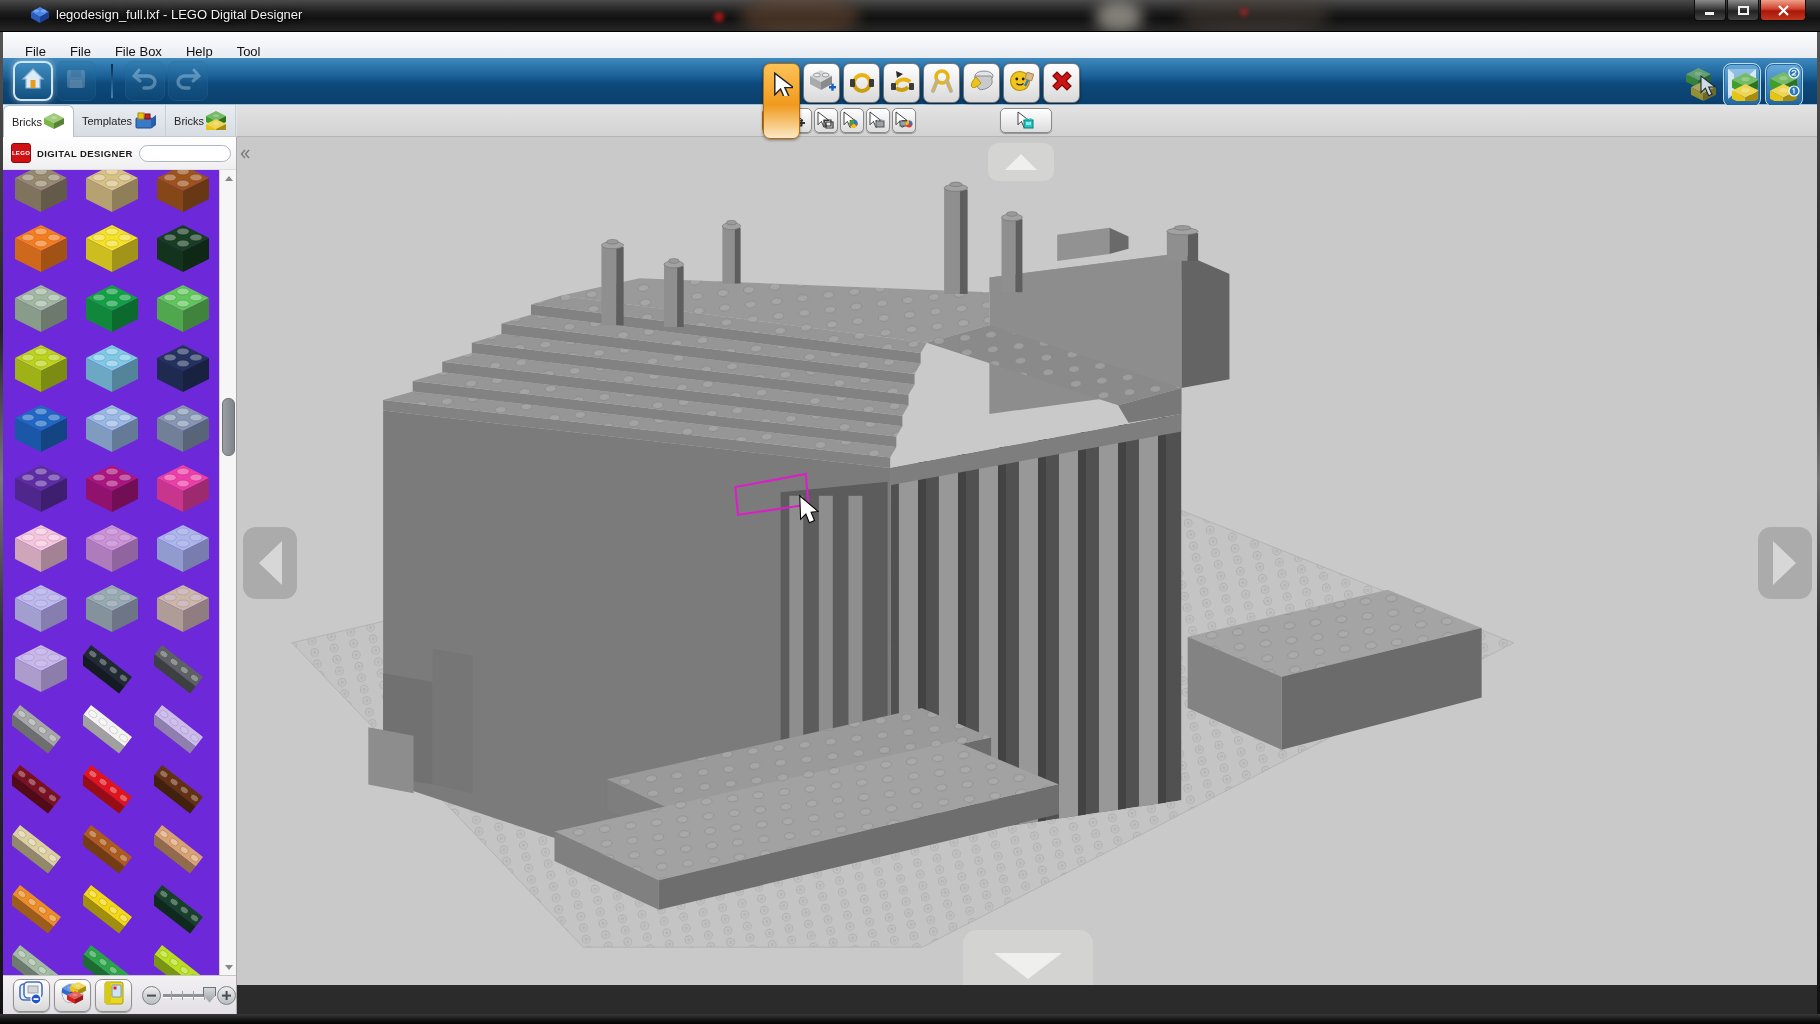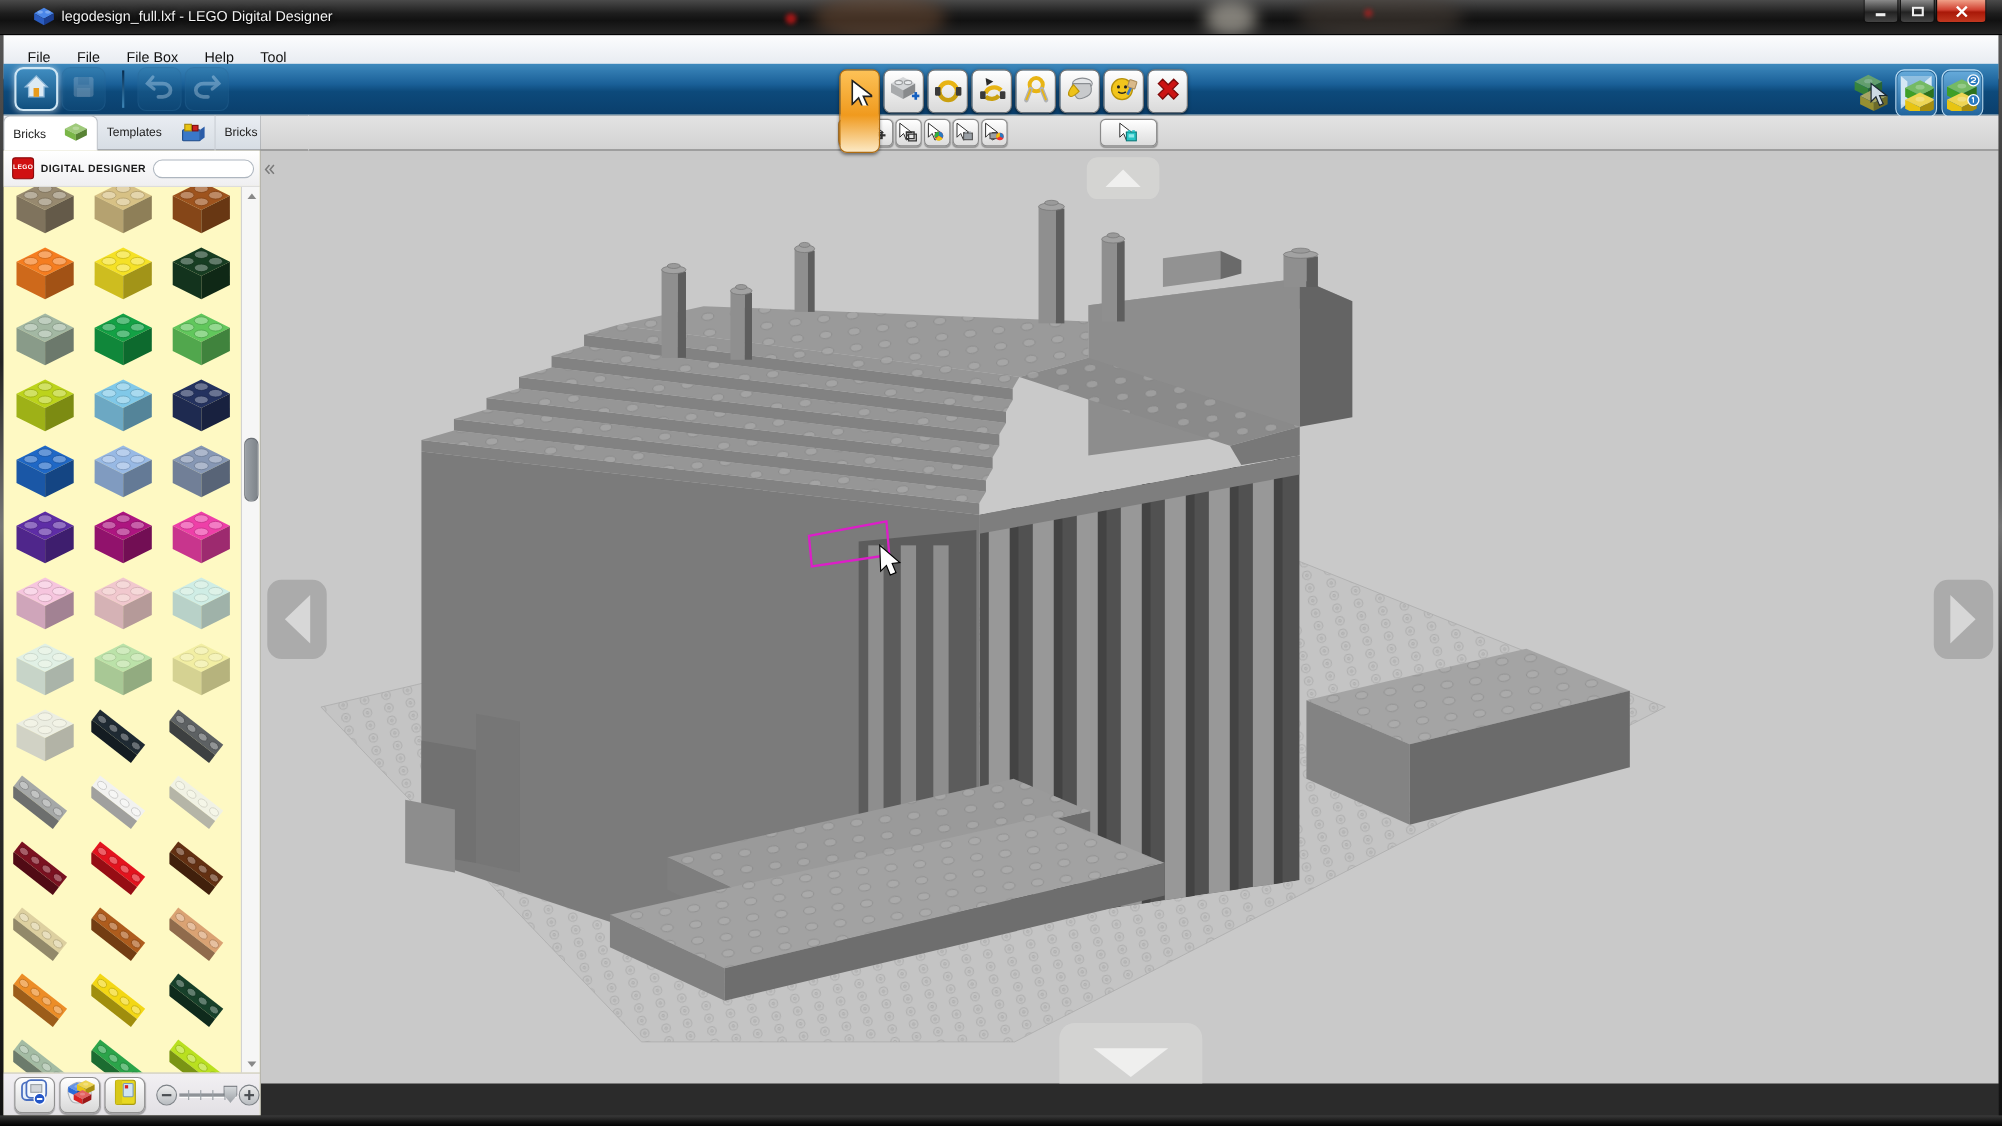--- a/index.html
+++ b/index.html
@@ -52,35 +52,35 @@
     border-color:#b06c10; z-index:30; }
   .modes { position:absolute; right:14px; top:5px; display:flex; align-items:center; }
   .mode-plain { width:38px; height:42px; opacity:.8; display:flex; align-items:center; justify-content:center; }
   .mode-btn { width:38px; height:44px; margin-left:4px; border-radius:8px;
     border:1px solid #bcdcf2; background:linear-gradient(#66abdb,#1f639c);
     box-shadow:inset 0 0 0 1px #2a6898; display:flex; align-items:center; justify-content:center; }
 
   
   .tabsrow { position:absolute; left:3px; top:105px; width:234px; height:32px;
     background:linear-gradient(#e9edf2,#d7dde4); border-bottom:1px solid #c4c8cd; display:flex; }
-  .tab { height:32px; padding:0 8px; display:flex; align-items:center; gap:16px;
+  .tab { height:32px; padding:0 8px; display:flex; align-items:center; gap:1px;
     font-size:11px; color:#222; border-right:1px solid #c9ced4; }
   .tab.active { background:#fff; border-radius:6px 6px 0 0; border:1px solid #b9bec4; border-bottom:none; }
   .substrip { position:absolute; left:237px; right:3px; top:105px; height:32px;
     background:linear-gradient(#e3e3e3,#d2d2d2); border-bottom:1px solid #b5b5b5; }
   .subtools { position:absolute; left:525px; top:3px; display:flex; align-items:center; }
   .sub-btn { width:24px; height:25px; border:1px solid #8a8a8a; border-radius:5px;
     background:linear-gradient(#fff,#dcdcdc); margin-right:2px;
     display:flex; align-items:center; justify-content:center; box-shadow:0 1px 1px rgba(0,0,0,.3); }
   .sub-btn.active { background:linear-gradient(#fdc257,#ef9414); border-color:#b06c10; }
   .sub-btn.wide { width:52px; margin-left:82px; }
 
   
   .panel { position:absolute; left:3px; top:137px; width:234px; bottom:10px;
-    background:#fef9c3; border-right:1px solid #a9a9a9; }
+    background:#6d28d9; border-right:1px solid #a9a9a9; }
   .panel-header { position:absolute; left:0; top:0; width:100%; height:33px;
     background:linear-gradient(#ffffff,#efeff1); border-bottom:1px solid #ddd;
     display:flex; align-items:center; padding:0 8px; gap:6px; }
   .lego-logo { width:20px; height:20px; background:#d01012; border:1px solid #8d0a0c;
     border-radius:3px; color:#fff; font-size:6px; font-weight:bold;
     display:flex; align-items:center; justify-content:center; letter-spacing:.3px; }
   .logo-text { font-size:9.5px; font-weight:bold; color:#1a1a1a; letter-spacing:.4px; white-space:nowrap; }
   .search-input { margin-left:auto; width:92px; height:17px; border:1px solid #aeb6bf;
     border-radius:9px; font-size:10px; padding:0 7px; background:#fff; outline:none; }
   .palette { position:absolute; left:0; top:33px; right:17px; bottom:39px; overflow:hidden; }

